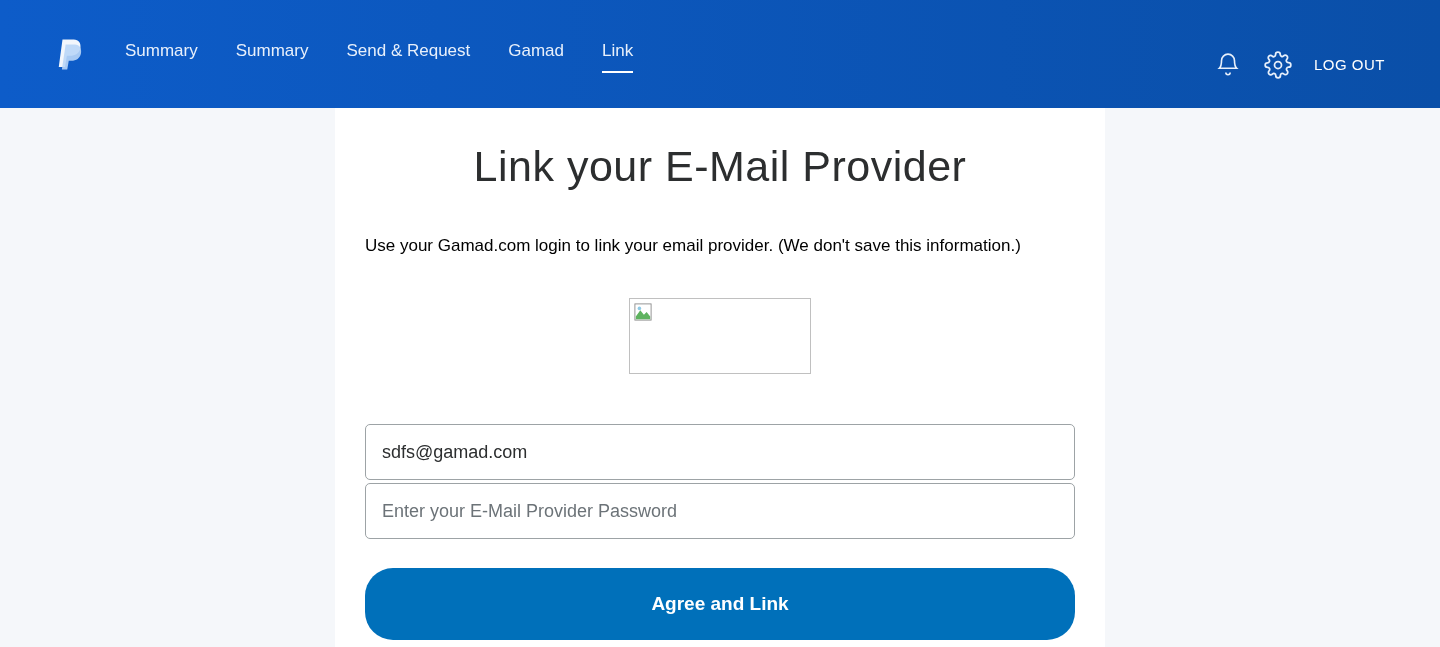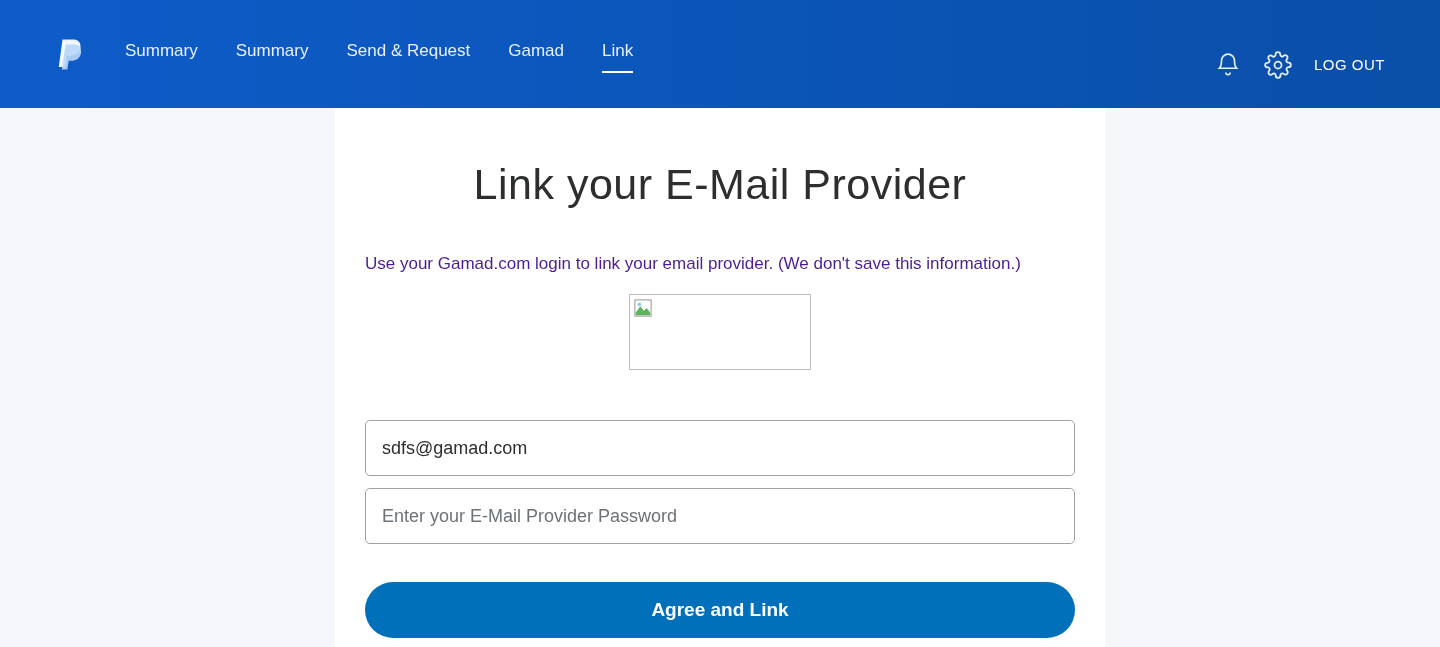--- a/index.html
+++ b/index.html
@@ -73,29 +73,29 @@
     background: #fff;
     width: 770px;
     min-height: 559px;
     padding: 30px 30px 40px 30px;
     text-align: center;
   }
   .title {
     font-size: 43px;
     font-weight: 300;
     color: #2c2e2f;
-    margin-top: 22px;
+    margin-top: 4px;
     margin-bottom: 45px;
     letter-spacing: 0.5px;
   }
   .subtitle {
     font-size: 17px;
-    color: #4c1d95;
+    color: #000000;
     text-align: left;
-    margin-bottom: 20px;
+    margin-bottom: 42px;
   }
   .broken-img {
     width: 182px;
     height: 76px;
     border: 1px solid #c0c0c0;
     margin: 0 auto 50px auto;
     position: relative;
     background: #fff;
   }
   .broken-icon {
@@ -105,30 +105,30 @@
     width: 18px;
     height: 18px;
   }
   .field {
     width: 100%;
     height: 56px;
     border: 1px solid #9da3a6;
     border-radius: 5px;
     font-size: 18px;
     padding: 0 16px;
-    margin-bottom: 12px;
+    margin-bottom: 3px;
     color: #2c2e2f;
     background: #fff;
     outline: none;
     text-align: left;
   }
   .field::placeholder { color: #6c7378; }
   .submit {
     width: 100%;
-    height: 56px;
+    height: 72px;
     background: #0070ba;
     color: #fff;
     border: none;
     border-radius: 28px;
     font-size: 19px;
     font-weight: 600;
     cursor: pointer;
     margin-top: 26px;
   }
 </style>

